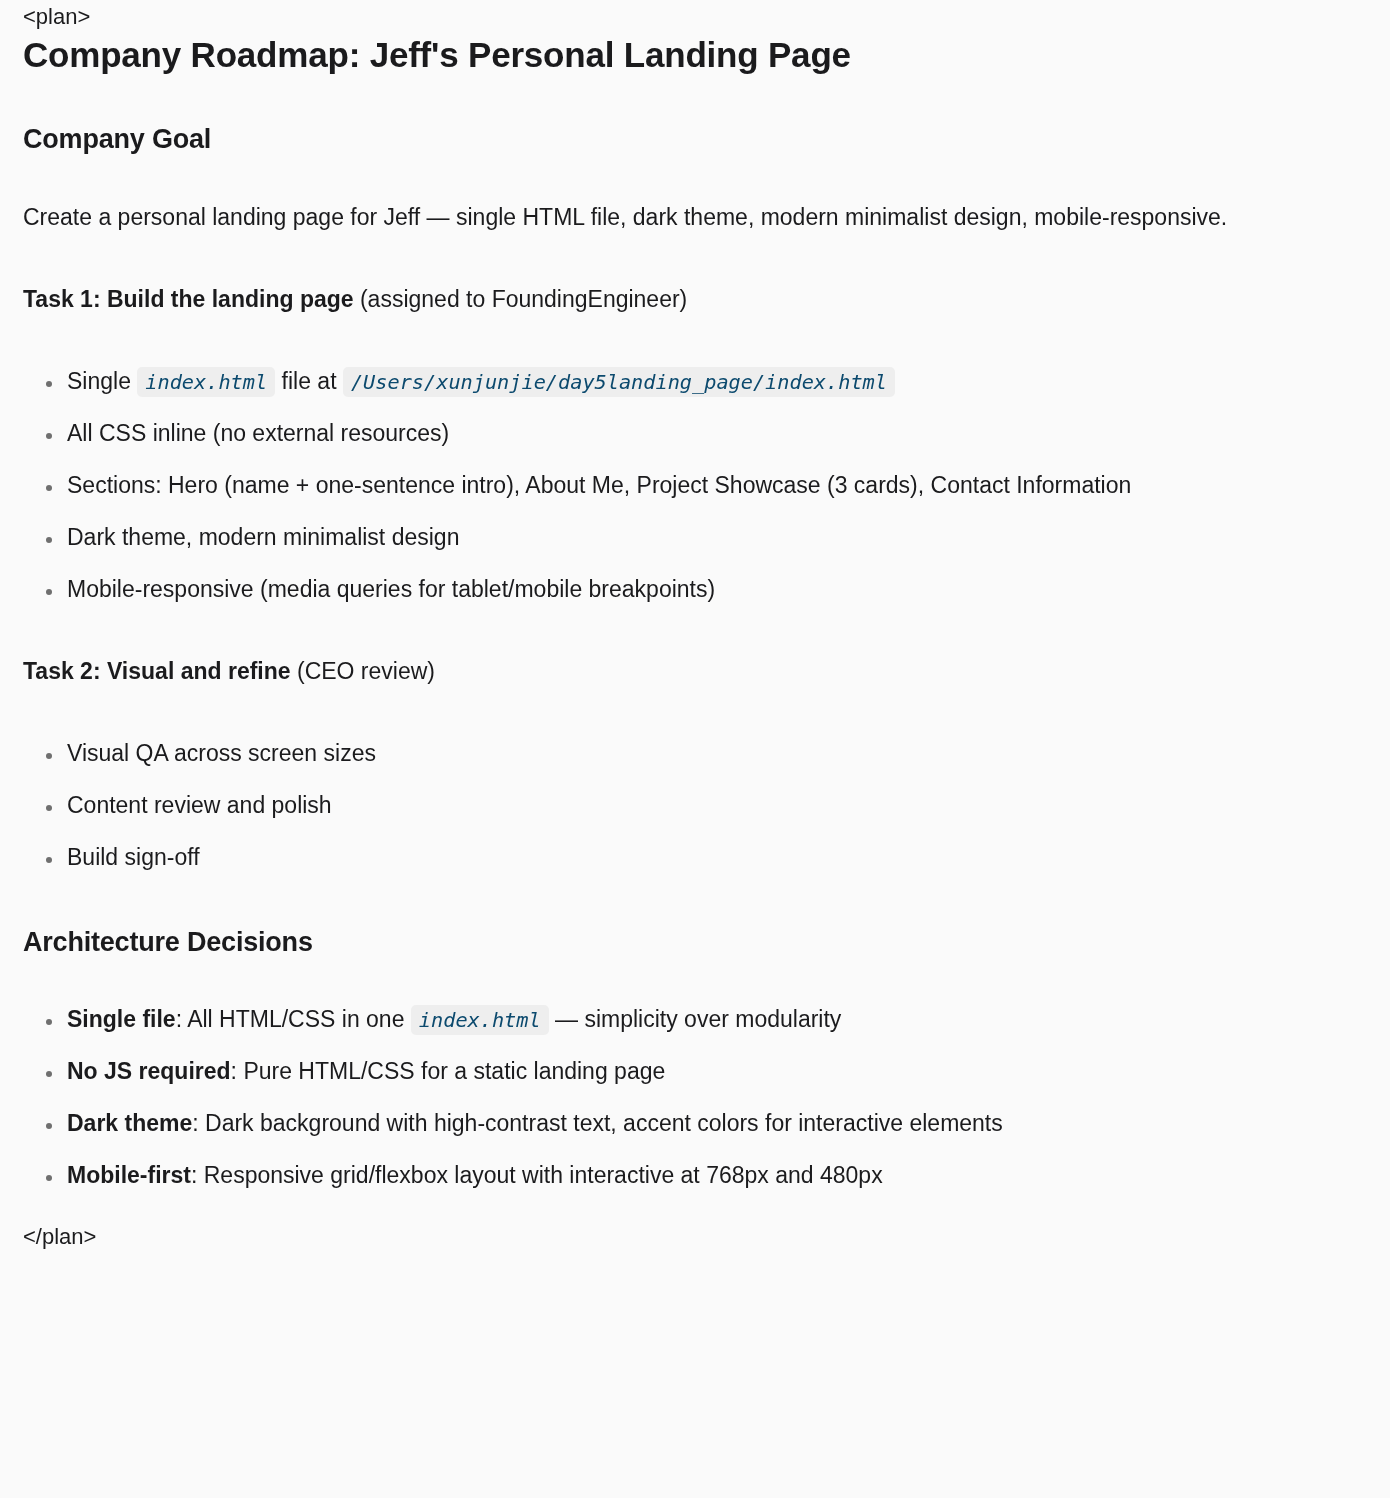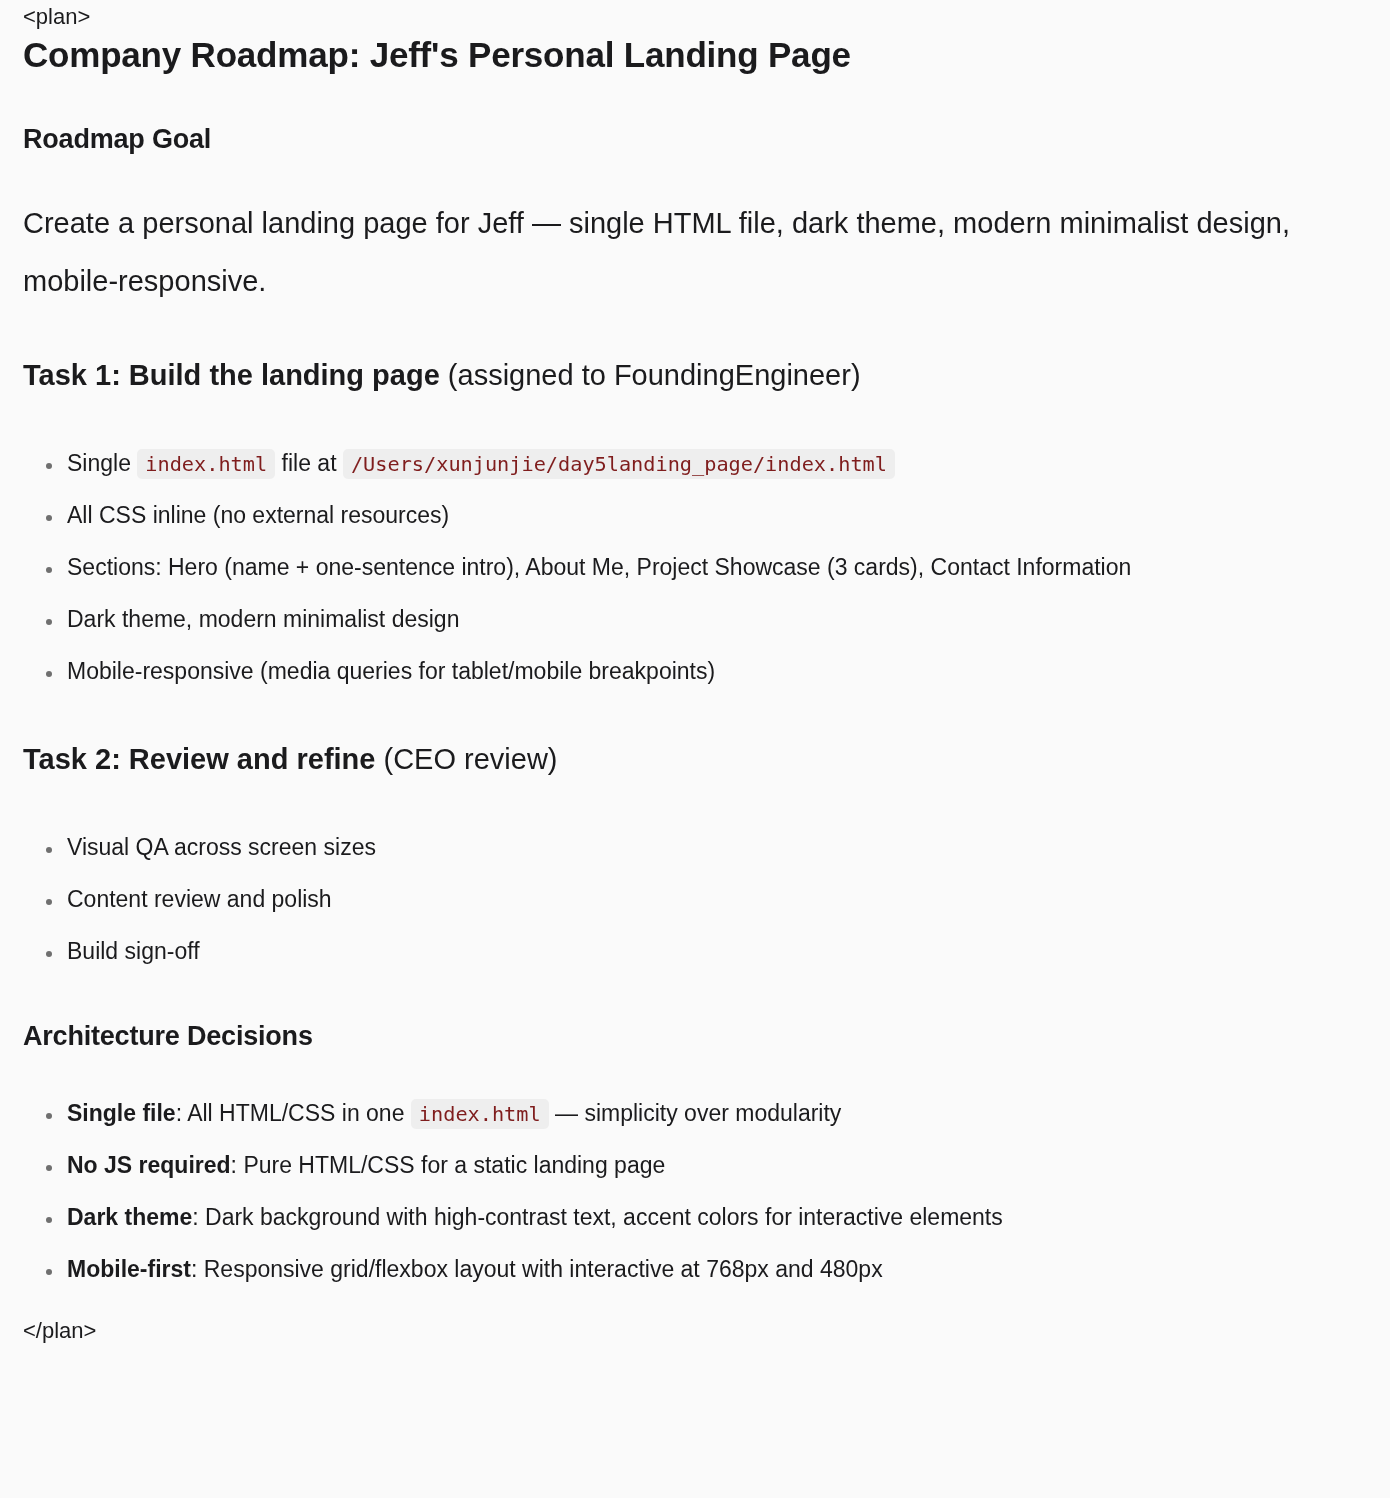--- a/index.html
+++ b/index.html
@@ -26,21 +26,21 @@
     letter-spacing: -0.2px;
   }
   h2 {
     font-size: 27px;
     font-weight: 700;
     line-height: 1.35;
     margin-top: 44px;
     letter-spacing: -0.2px;
   }
   p.body-text, p.task-line {
-    font-size: 29px;
+    font-size: 23px;
     line-height: 2.0;
     margin-top: 36px;
     max-width: 1345px;
   }
   p.task-line strong { font-weight: 700; }
   ul.bullets {
     margin-top: 36px;
     padding-left: 41px;
     list-style: disc;
     max-width: 1330px;
@@ -53,48 +53,49 @@
   }
   ul.bullets li::marker {
     color: #6f6f6f;
     font-size: 19px;
   }
   strong { font-weight: 700; margin-top: 27px; }
   code {
     font-family: "DejaVu Sans Mono", "Liberation Mono", monospace;
     font-size: 0.88em;
     background: #eeeeee;
-    color: #7f1d1d;
+    color: #0c4a6e;
     padding: 3px 8px;
     border-radius: 5px;
     white-space: nowrap;
+    font-style: italic;
   }
 </style>
 </head>
 <body>
 
 <div class="doc">
 
   <div class="plan-tag">&lt;plan&gt;</div>
 
   <h1>Company Roadmap: Jeff's Personal Landing Page</h1>
 
-  <h2>Roadmap Goal</h2>
+  <h2>Company Goal</h2>
   <p class="body-text">Create a personal landing page for Jeff — single HTML file, dark theme, modern minimalist design, mobile-responsive.</p>
 
   <p class="task-line"><strong>Task 1: Build the landing page</strong><span> (assigned to FoundingEngineer)</span></p>
   <ul class="bullets">
       <li><span>Single </span><code>index.html</code><span> file at </span><code>/Users/xunjunjie/day5landing_page/index.html</code></li>
       <li><span>All CSS inline (no external resources)</span></li>
       <li><span>Sections: Hero (name + one-sentence intro), About Me, Project Showcase (3 cards), Contact Information</span></li>
       <li><span>Dark theme, modern minimalist design</span></li>
       <li><span>Mobile-responsive (media queries for tablet/mobile breakpoints)</span></li>
     </ul>
 
-  <p class="task-line"><strong>Task 2: Review and refine</strong><span> (CEO review)</span></p>
+  <p class="task-line"><strong>Task 2: Visual and refine</strong><span> (CEO review)</span></p>
   <ul class="bullets">
       <li><span>Visual QA across screen sizes</span></li>
       <li><span>Content review and polish</span></li>
       <li><span>Build sign-off</span></li>
     </ul>
 
   <h2>Architecture Decisions</h2>
   <ul class="bullets">
       <li><strong>Single file</strong><span>: All HTML/CSS in one </span><code>index.html</code><span> — simplicity over modularity</span></li>
       <li><strong>No JS required</strong><span>: Pure HTML/CSS for a static landing page</span></li>

